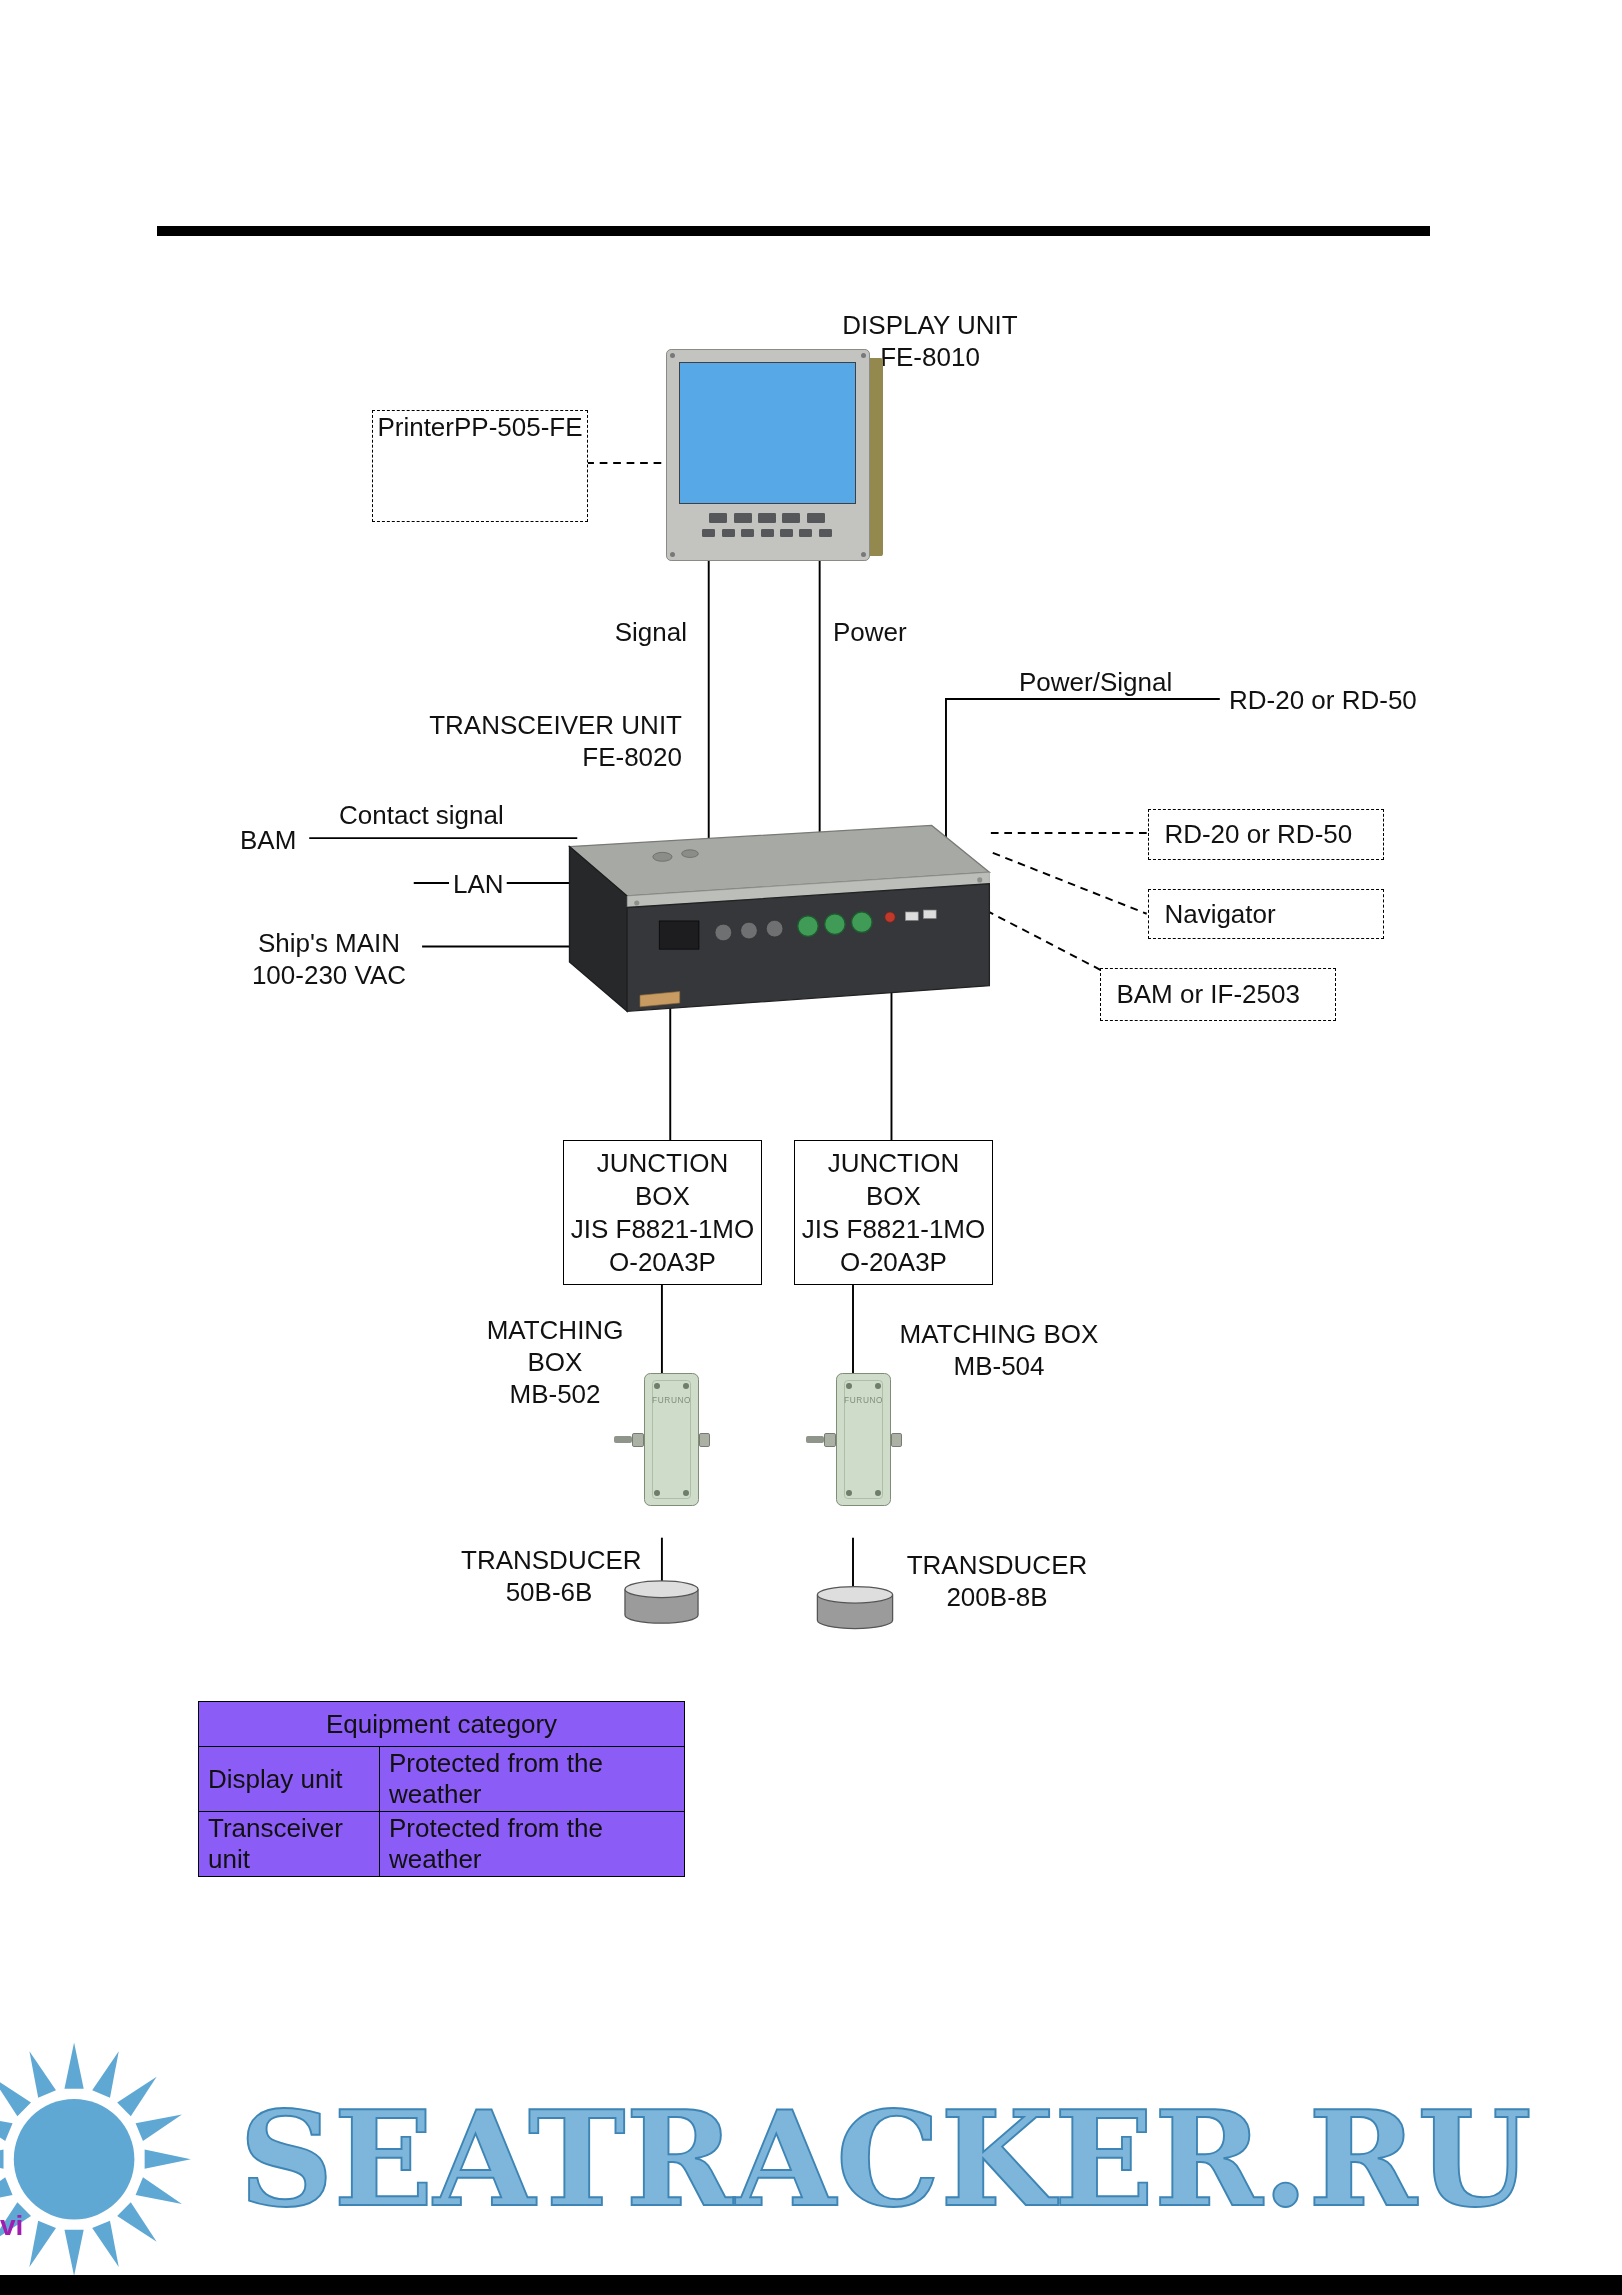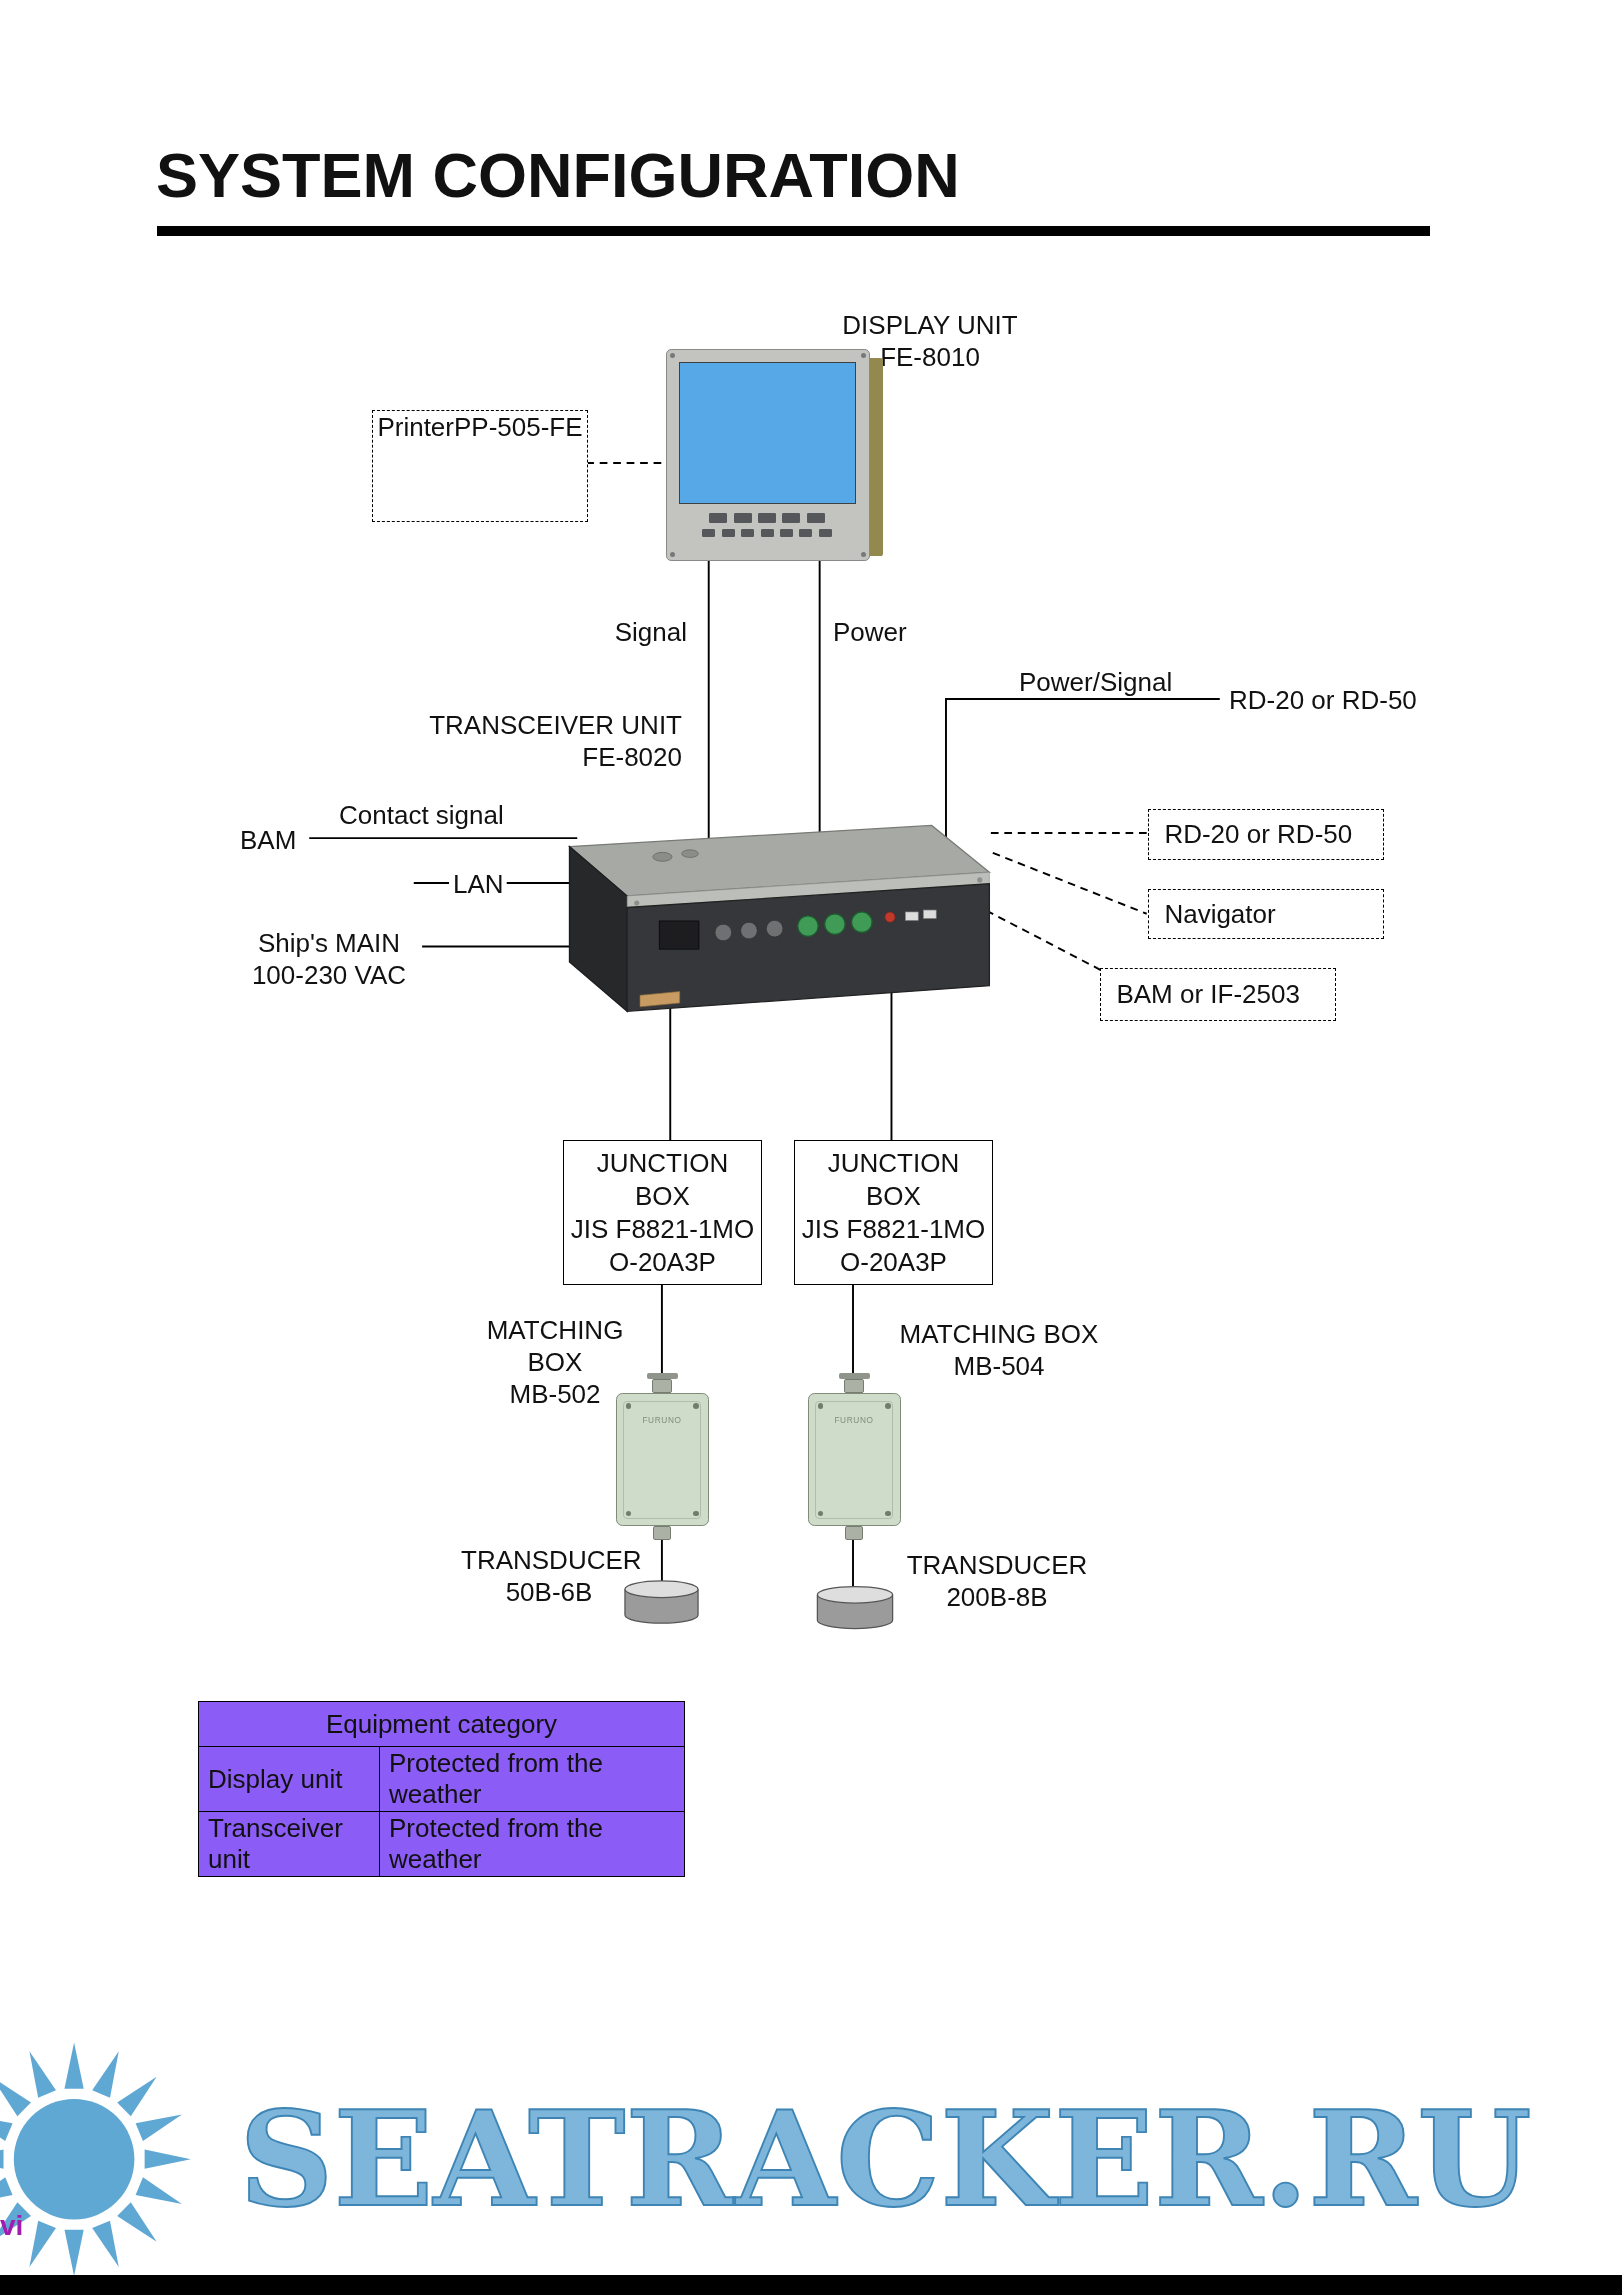--- a/index.html
+++ b/index.html
@@ -28,21 +28,21 @@
            border:1.9px solid #8a8b87;border-radius:5.1px;box-sizing:border-box;}
   .du-screen{position:absolute;left:11.5px;top:11.5px;width:177px;height:142px;background:#57a8e7;
              border:1.9px solid #3f4042;box-sizing:border-box;}
   .du-keys{position:absolute;left:11.5px;top:163px;width:177px;display:flex;flex-direction:column;gap:5.8px;align-items:center;}
   .du-krow{display:flex;gap:6.4px;justify-content:center;}
   .du-key{width:18px;height:10.3px;background:#55575a;border-radius:1.3px;}
   .du-key.sm{width:13px;height:8.3px;}
   .screw{position:absolute;width:5.1px;height:5.1px;border-radius:50%;background:#77787a;}
 
   
-  .mb{position:absolute;width:96px;z-index:2;display:flex;flex-direction:column;align-items:center;}
+  .mb{position:absolute;width:96px;z-index:2;display:flex;flex-direction:row;align-items:center;}
   .mb-cap{width:31px;height:6.4px;background:#8f958b;border-radius:1.9px;}
   .mb-neck{width:20.5px;height:14px;background:#abb1a5;border:1.3px solid #767c72;border-radius:1.9px;box-sizing:border-box;}
   .mb-body{position:relative;width:93px;height:133px;background:#d0dcca;border:1.9px solid #7e8c78;
            border-radius:6.4px;box-sizing:border-box;}
   .mb-lid{position:absolute;left:6.4px;top:6.4px;right:6.4px;bottom:6.4px;border:1.3px solid #aebfa8;border-radius:3.8px;}
   .mb-brand{position:absolute;left:0;right:0;top:20.5px;text-align:center;font-size:8.3px;letter-spacing:0.6px;color:#7f8d7b;}
   .mb-screw{position:absolute;width:5.8px;height:5.8px;border-radius:50%;background:#6f7d6b;}
 
   
   .eqtable{position:absolute;left:198px;top:1701px;border-collapse:collapse;z-index:2;
@@ -60,21 +60,20 @@
           font-weight:bold;color:#a21caf;z-index:3;}
   .botbar{position:absolute;left:0;top:2275px;width:100%;height:20.5px;background:#000;z-index:2;}
   .lines{position:absolute;left:0;top:0;z-index:1;}
   .fig{position:absolute;z-index:2;}
 </style>
 </head>
 <body>
 
 <div class="page">
 
-  <div class="title">SYSTEM CONFIGURATION</div>
   <div class="rule"></div>
 
   <svg class="lines" width="1622" height="2295" viewBox="0 0 2529 3579">
     <g stroke="#000" stroke-width="3" fill="none">
       <path stroke-dasharray="12 9" d="M914 722 H1045"></path>
       <path d="M1105 872 V1320"></path>
       <path d="M1278 872 V1320"></path>
       <path d="M1902 1090 H1475 V1320"></path>
       <path d="M482 1307 H900"></path>
       <path d="M645 1377 H700"></path>

